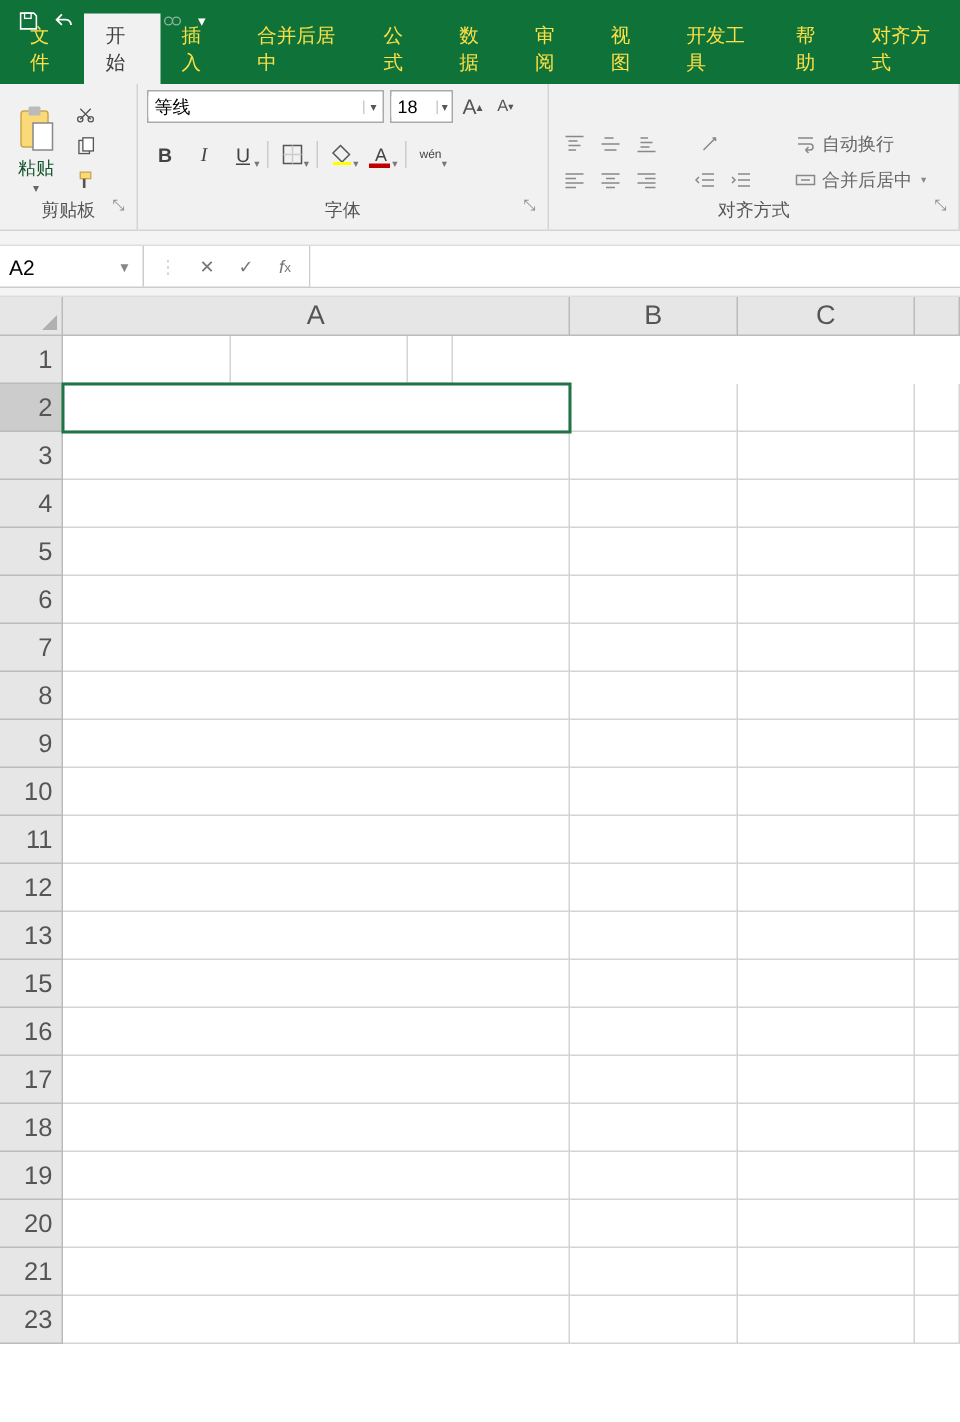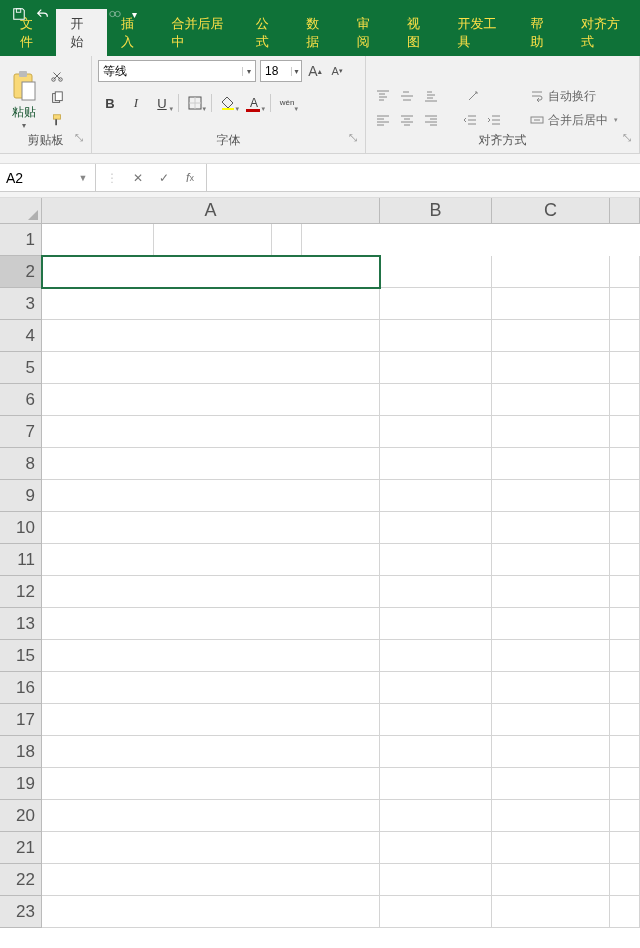--- a/index.html
+++ b/index.html
@@ -465,27 +465,20 @@
         <div class="cell d"></div>
       </div>
       <div class="row">
         <div class="rh">21</div>
         <div class="cell a"></div>
         <div class="cell b"></div>
         <div class="cell c"></div>
         <div class="cell d"></div>
       </div>
       <div class="row">
-        <div class="rh">22</div>
-        <div class="cell a"></div>
-        <div class="cell b"></div>
-        <div class="cell c"></div>
-        <div class="cell d"></div>
-      </div>
-      <div class="row">
         <div class="rh">23</div>
         <div class="cell a"></div>
         <div class="cell b"></div>
         <div class="cell c"></div>
         <div class="cell d"></div>
       </div>
     </div>
 </div>
 
 </body></html>

